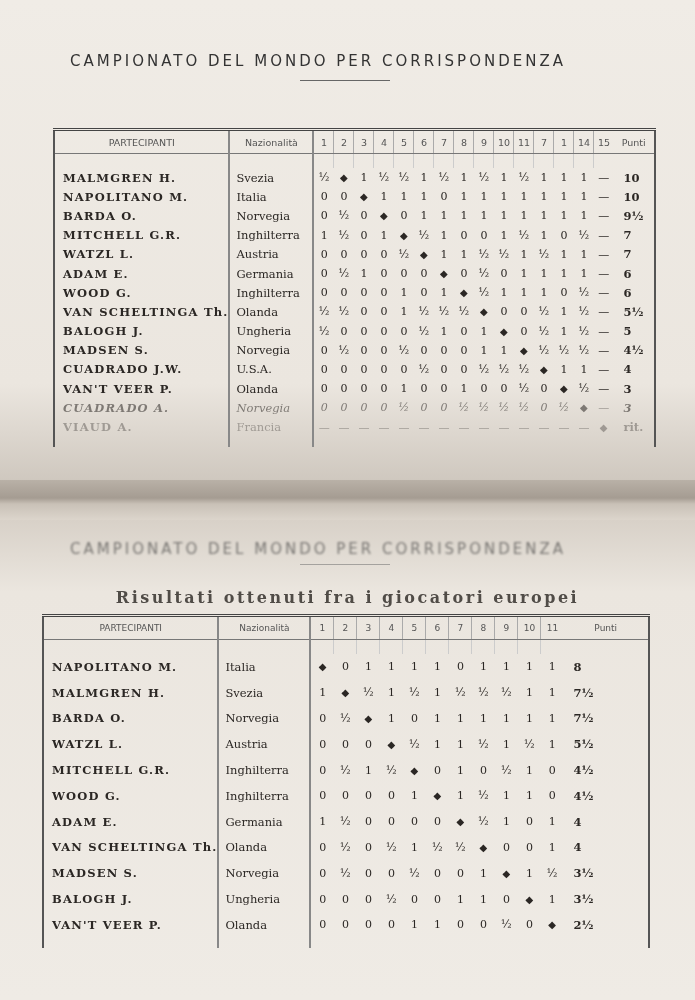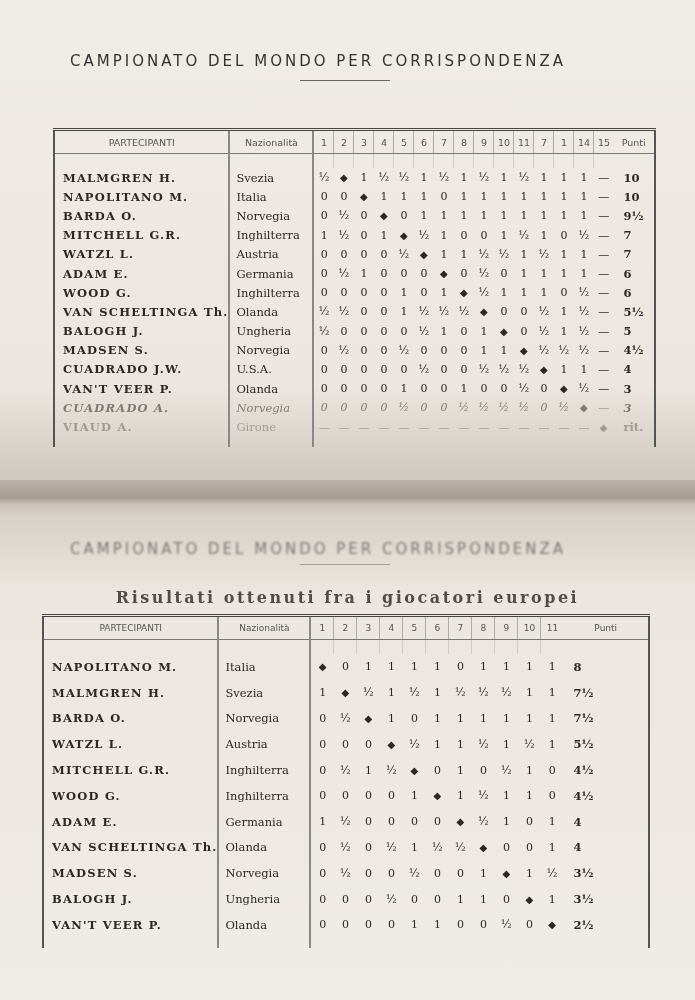--- a/index.html
+++ b/index.html
@@ -336,21 +336,21 @@
           <td class="c">½</td>
           <td class="c">½</td>
           <td class="c">0</td>
           <td class="c">½</td>
           <td class="c" style="font-size: 10px;">◆</td>
           <td class="c">—</td>
           <td class="pt">3</td>
         </tr>
         <tr class="more-faded" style="height: 19.2px;">
           <td class="nm">VIAUD A.</td>
-          <td class="nat">Girone</td>
+          <td class="nat">Francia</td>
           <td class="c first">—</td>
           <td class="c">—</td>
           <td class="c">—</td>
           <td class="c">—</td>
           <td class="c">—</td>
           <td class="c">—</td>
           <td class="c">—</td>
           <td class="c">—</td>
           <td class="c">—</td>
           <td class="c">—</td>

